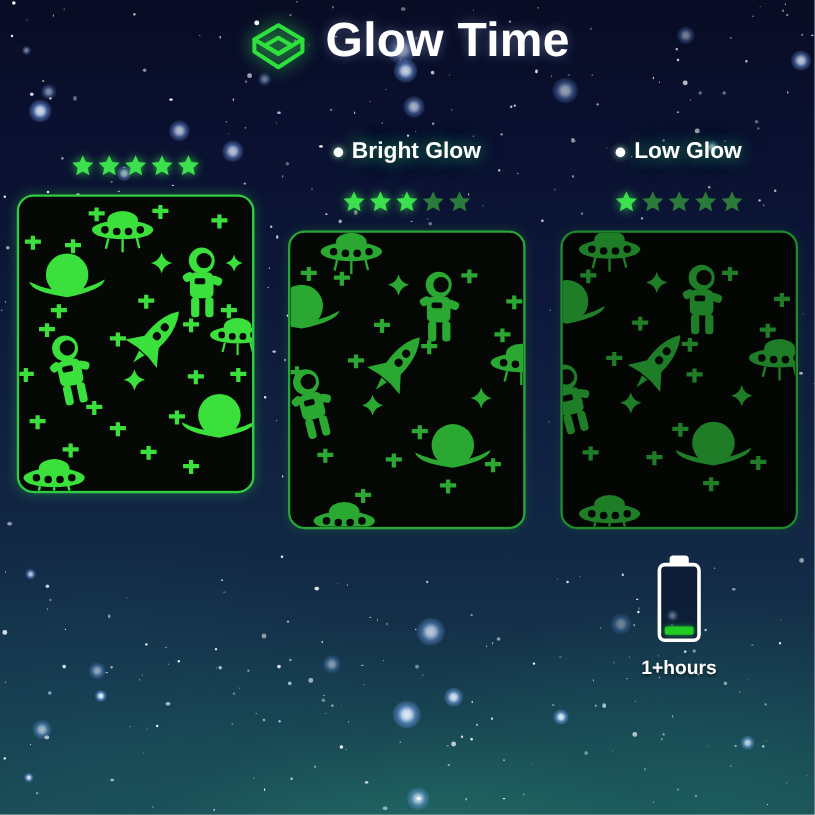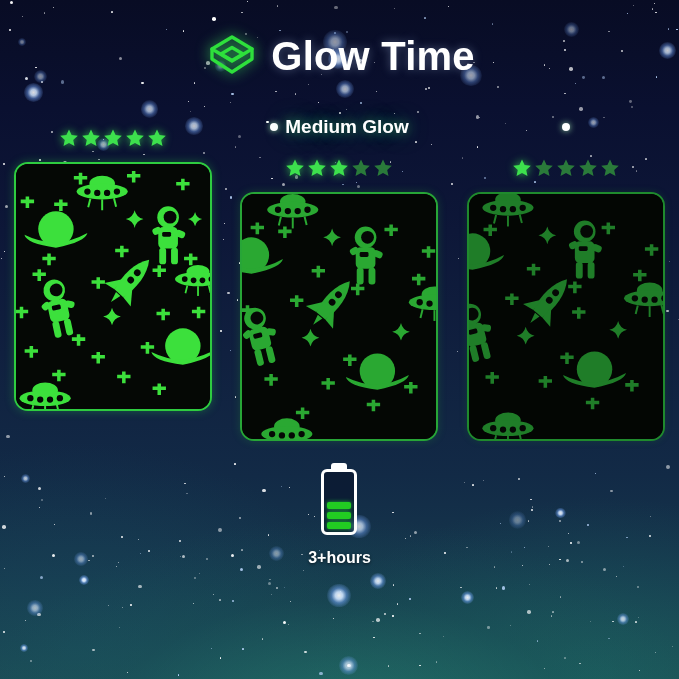--- a/index.html
+++ b/index.html
@@ -32,25 +32,25 @@
   }
   .glowstar {
     position: absolute;
     border-radius: 50%;
     background: radial-gradient(circle, #ffffff 0%, #cfe4ff 22%, rgba(120,170,255,0.55) 45%, rgba(60,110,220,0.0) 78%);
   }
 
   
   .header {
     position: absolute;
-    top: 28px;
+    top: 12px;
     left: 0;
     width: 100%;
     display: flex;
-    align-items: center;
+    align-items: flex-start;
     justify-content: center;
     gap: 11px;
     z-index: 6;
   }
   .logo-icon {
     width: 56px; height: 56px;
     display: block;
     filter: drop-shadow(0 0 7px rgba(60,225,90,0.85));
   }
   .brand-title {
@@ -630,21 +630,21 @@
             <use href="#plus-b" x="120" y="12"></use>
             <use href="#plus-b" x="170" y="20"></use>
           </g>
         </svg>
       </div>
     </div>
 
     <div class="col">
       <div class="mode-label">
         <span class="dot"></span>
-        <span class="mode-text">Medium Glow</span>
+        <span class="mode-text">Bright Glow</span>
       </div>
       <div class="stars-row">
           <svg class="rate-star" viewBox="0 0 20 20" style="filter: drop-shadow(rgba(60, 225, 80, 0.8) 0px 0px 4px);">
             <path d="M10 1.4 L12.6 7 L18.8 7.7 L14.2 11.9 L15.5 18 L10 14.9 L4.5 18 L5.8 11.9 L1.2 7.7 L7.4 7 Z" fill="#3de04d"></path>
           </svg>
           <svg class="rate-star" viewBox="0 0 20 20" style="filter: drop-shadow(rgba(60, 225, 80, 0.8) 0px 0px 4px);">
             <path d="M10 1.4 L12.6 7 L18.8 7.7 L14.2 11.9 L15.5 18 L10 14.9 L4.5 18 L5.8 11.9 L1.2 7.7 L7.4 7 Z" fill="#3de04d"></path>
           </svg>
           <svg class="rate-star" viewBox="0 0 20 20" style="filter: drop-shadow(rgba(60, 225, 80, 0.8) 0px 0px 4px);">
             <path d="M10 1.4 L12.6 7 L18.8 7.7 L14.2 11.9 L15.5 18 L10 14.9 L4.5 18 L5.8 11.9 L1.2 7.7 L7.4 7 Z" fill="#3de04d"></path>
@@ -682,33 +682,26 @@
             <use href="#plus-b" x="88" y="192"></use>
             <use href="#plus-b" x="134" y="214"></use>
             <use href="#plus-b" x="172" y="196"></use>
             <use href="#plus-b" x="110" y="168"></use>
             <use href="#plus-b" x="6" y="118"></use>
             <use href="#plus-b" x="190" y="58"></use>
             <use href="#plus-b" x="62" y="222"></use>
           </g>
         </svg>
       </div>
-      <div class="battery-wrap">
-        <div class="battery">
-            <div class="bar" style="background: rgb(34, 204, 34);"></div>
-            <div class="bar" style="background: rgb(34, 204, 34);"></div>
-            <div class="bar" style="background: rgb(34, 204, 34);"></div>
-          </div>
-        <div class="battery-label">3+hours</div>
-      </div>
     </div>
 
     <div class="col">
       <div class="mode-label">
         <span class="dot"></span>
+        <span class="mode-text">Low Glow</span>
       </div>
       <div class="stars-row">
           <svg class="rate-star" viewBox="0 0 20 20" style="filter: drop-shadow(rgba(60, 225, 80, 0.8) 0px 0px 4px);">
             <path d="M10 1.4 L12.6 7 L18.8 7.7 L14.2 11.9 L15.5 18 L10 14.9 L4.5 18 L5.8 11.9 L1.2 7.7 L7.4 7 Z" fill="#3de04d"></path>
           </svg>
           <svg class="rate-star" viewBox="0 0 20 20">
             <path d="M10 1.4 L12.6 7 L18.8 7.7 L14.2 11.9 L15.5 18 L10 14.9 L4.5 18 L5.8 11.9 L1.2 7.7 L7.4 7 Z" fill="#2a7a3a"></path>
           </svg>
           <svg class="rate-star" viewBox="0 0 20 20">
             <path d="M10 1.4 L12.6 7 L18.8 7.7 L14.2 11.9 L15.5 18 L10 14.9 L4.5 18 L5.8 11.9 L1.2 7.7 L7.4 7 Z" fill="#2a7a3a"></path>
@@ -744,16 +737,22 @@
             <use href="#plus-b" x="24" y="186"></use>
             <use href="#plus-b" x="78" y="190"></use>
             <use href="#plus-b" x="126" y="212"></use>
             <use href="#plus-b" x="166" y="194"></use>
             <use href="#plus-b" x="100" y="166"></use>
             <use href="#plus-b" x="112" y="120"></use>
             <use href="#plus-b" x="186" y="56"></use>
           </g>
         </svg>
       </div>
+      <div class="battery-wrap">
+        <div class="battery">
+            <div class="bar" style="background: rgb(34, 204, 34);"></div>
+          </div>
+        <div class="battery-label">1+hours</div>
+      </div>
     </div>
 
   </div>
 </div>
 
 </body></html>

